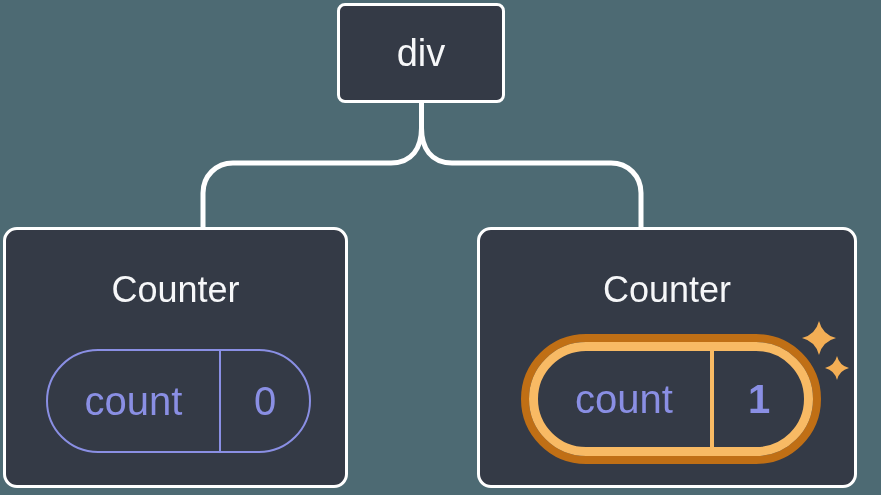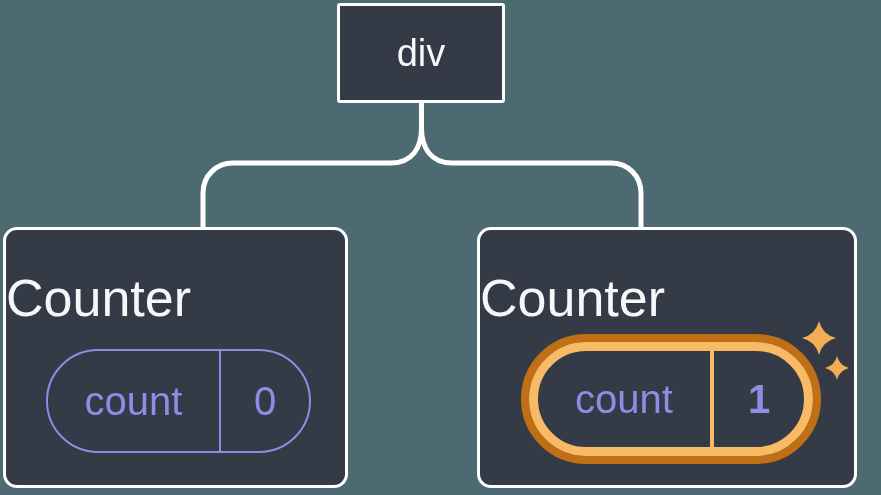--- a/index.html
+++ b/index.html
@@ -26,43 +26,43 @@
     stroke-linecap: round;
     stroke-linejoin: round;
   }
   .node-root {
     position: absolute;
     left: 337px; top: 3px;
     width: 168px; height: 100px;
     box-sizing: border-box;
     background: var(--card, #343A46);
     border: 3px solid var(--line, #FFFFFF);
-    border-radius: 3px;
+    border-radius: 8px;
     display: flex;
     align-items: center;
     justify-content: center;
     color: var(--text, #F6F7F9);
     font-size: 38px;
   }
   .card {
     position: absolute;
     top: 227px;
     height: 261px;
     box-sizing: border-box;
     background: var(--card, #343A46);
     border: 3px solid var(--line, #FFFFFF);
     border-radius: 14px;
   }
   .card-left  { left: 3px;   width: 345px; }
   .card-right { left: 477px; width: 380px; }
   .card-title {
     margin-top: 42px;
-    text-align: left;
+    text-align: center;
     color: var(--text, #F6F7F9);
-    font-size: 52px;
+    font-size: 36px;
     line-height: 1;
   }
   
   .pill-plain {
     position: absolute;
     left: 40px; top: 119px;
     width: 265px; height: 104px;
     box-sizing: border-box;
     border: 2px solid var(--purple, #8A8FE4);
     border-radius: 999px;

